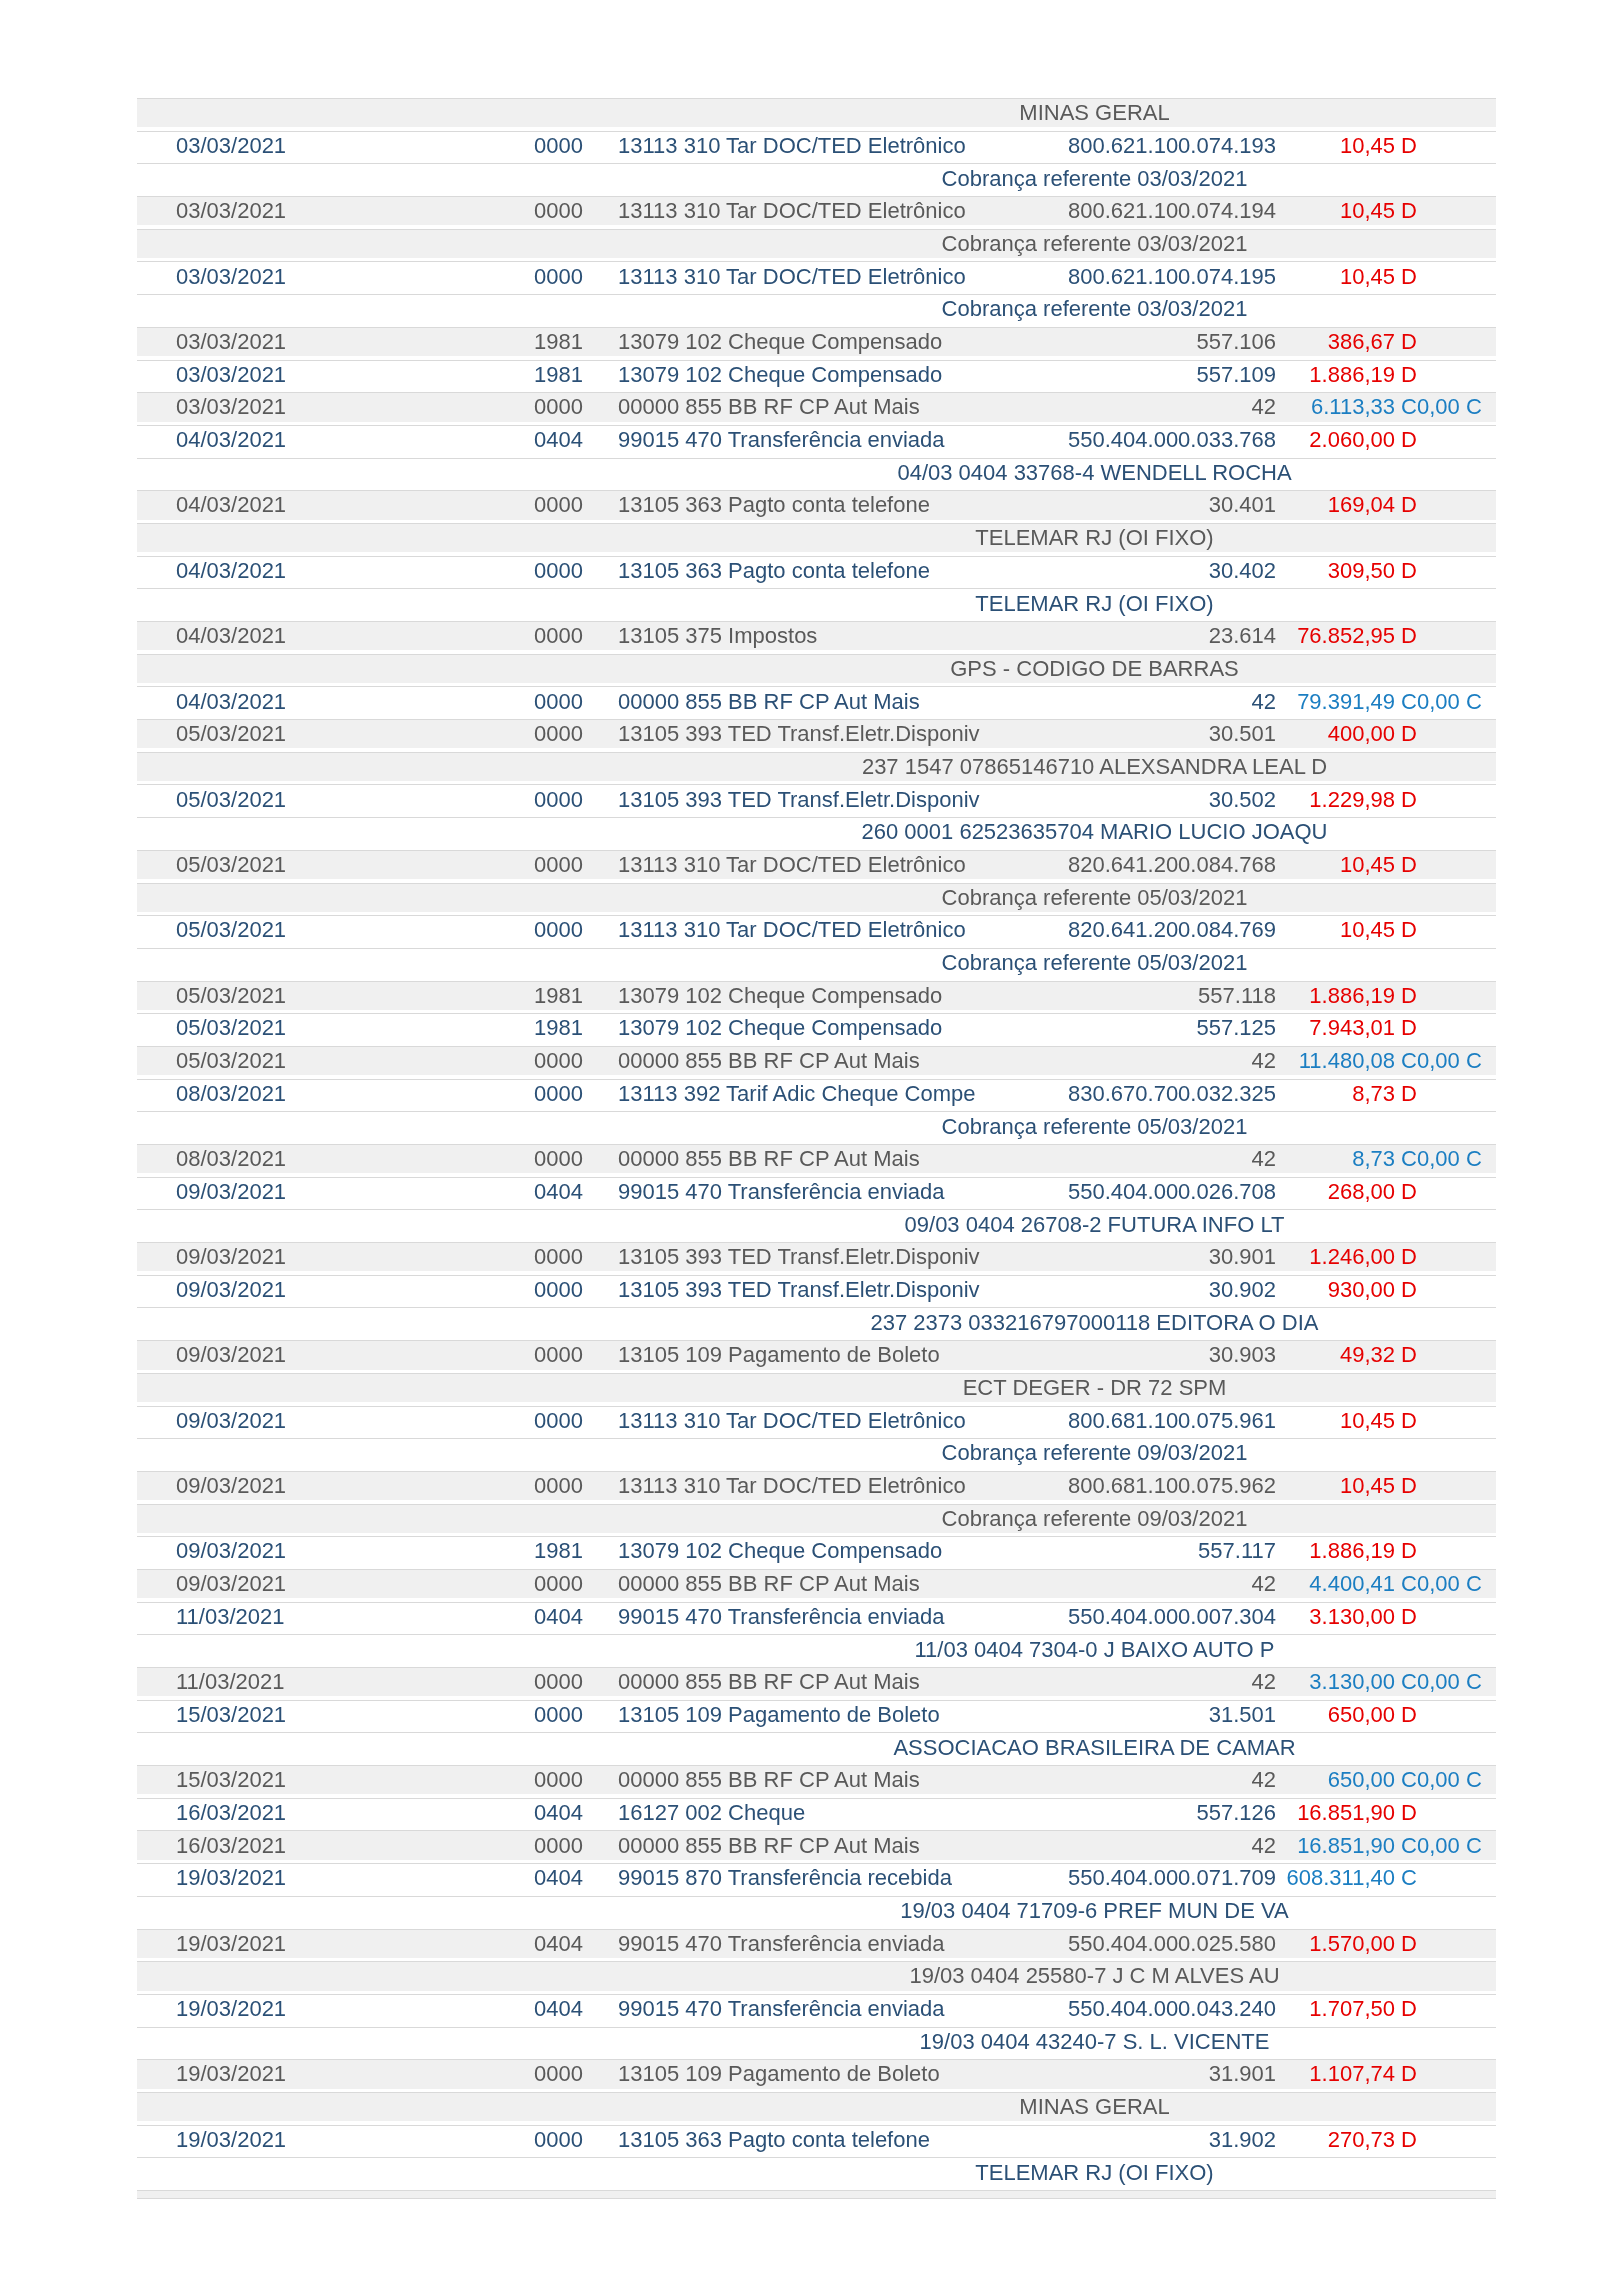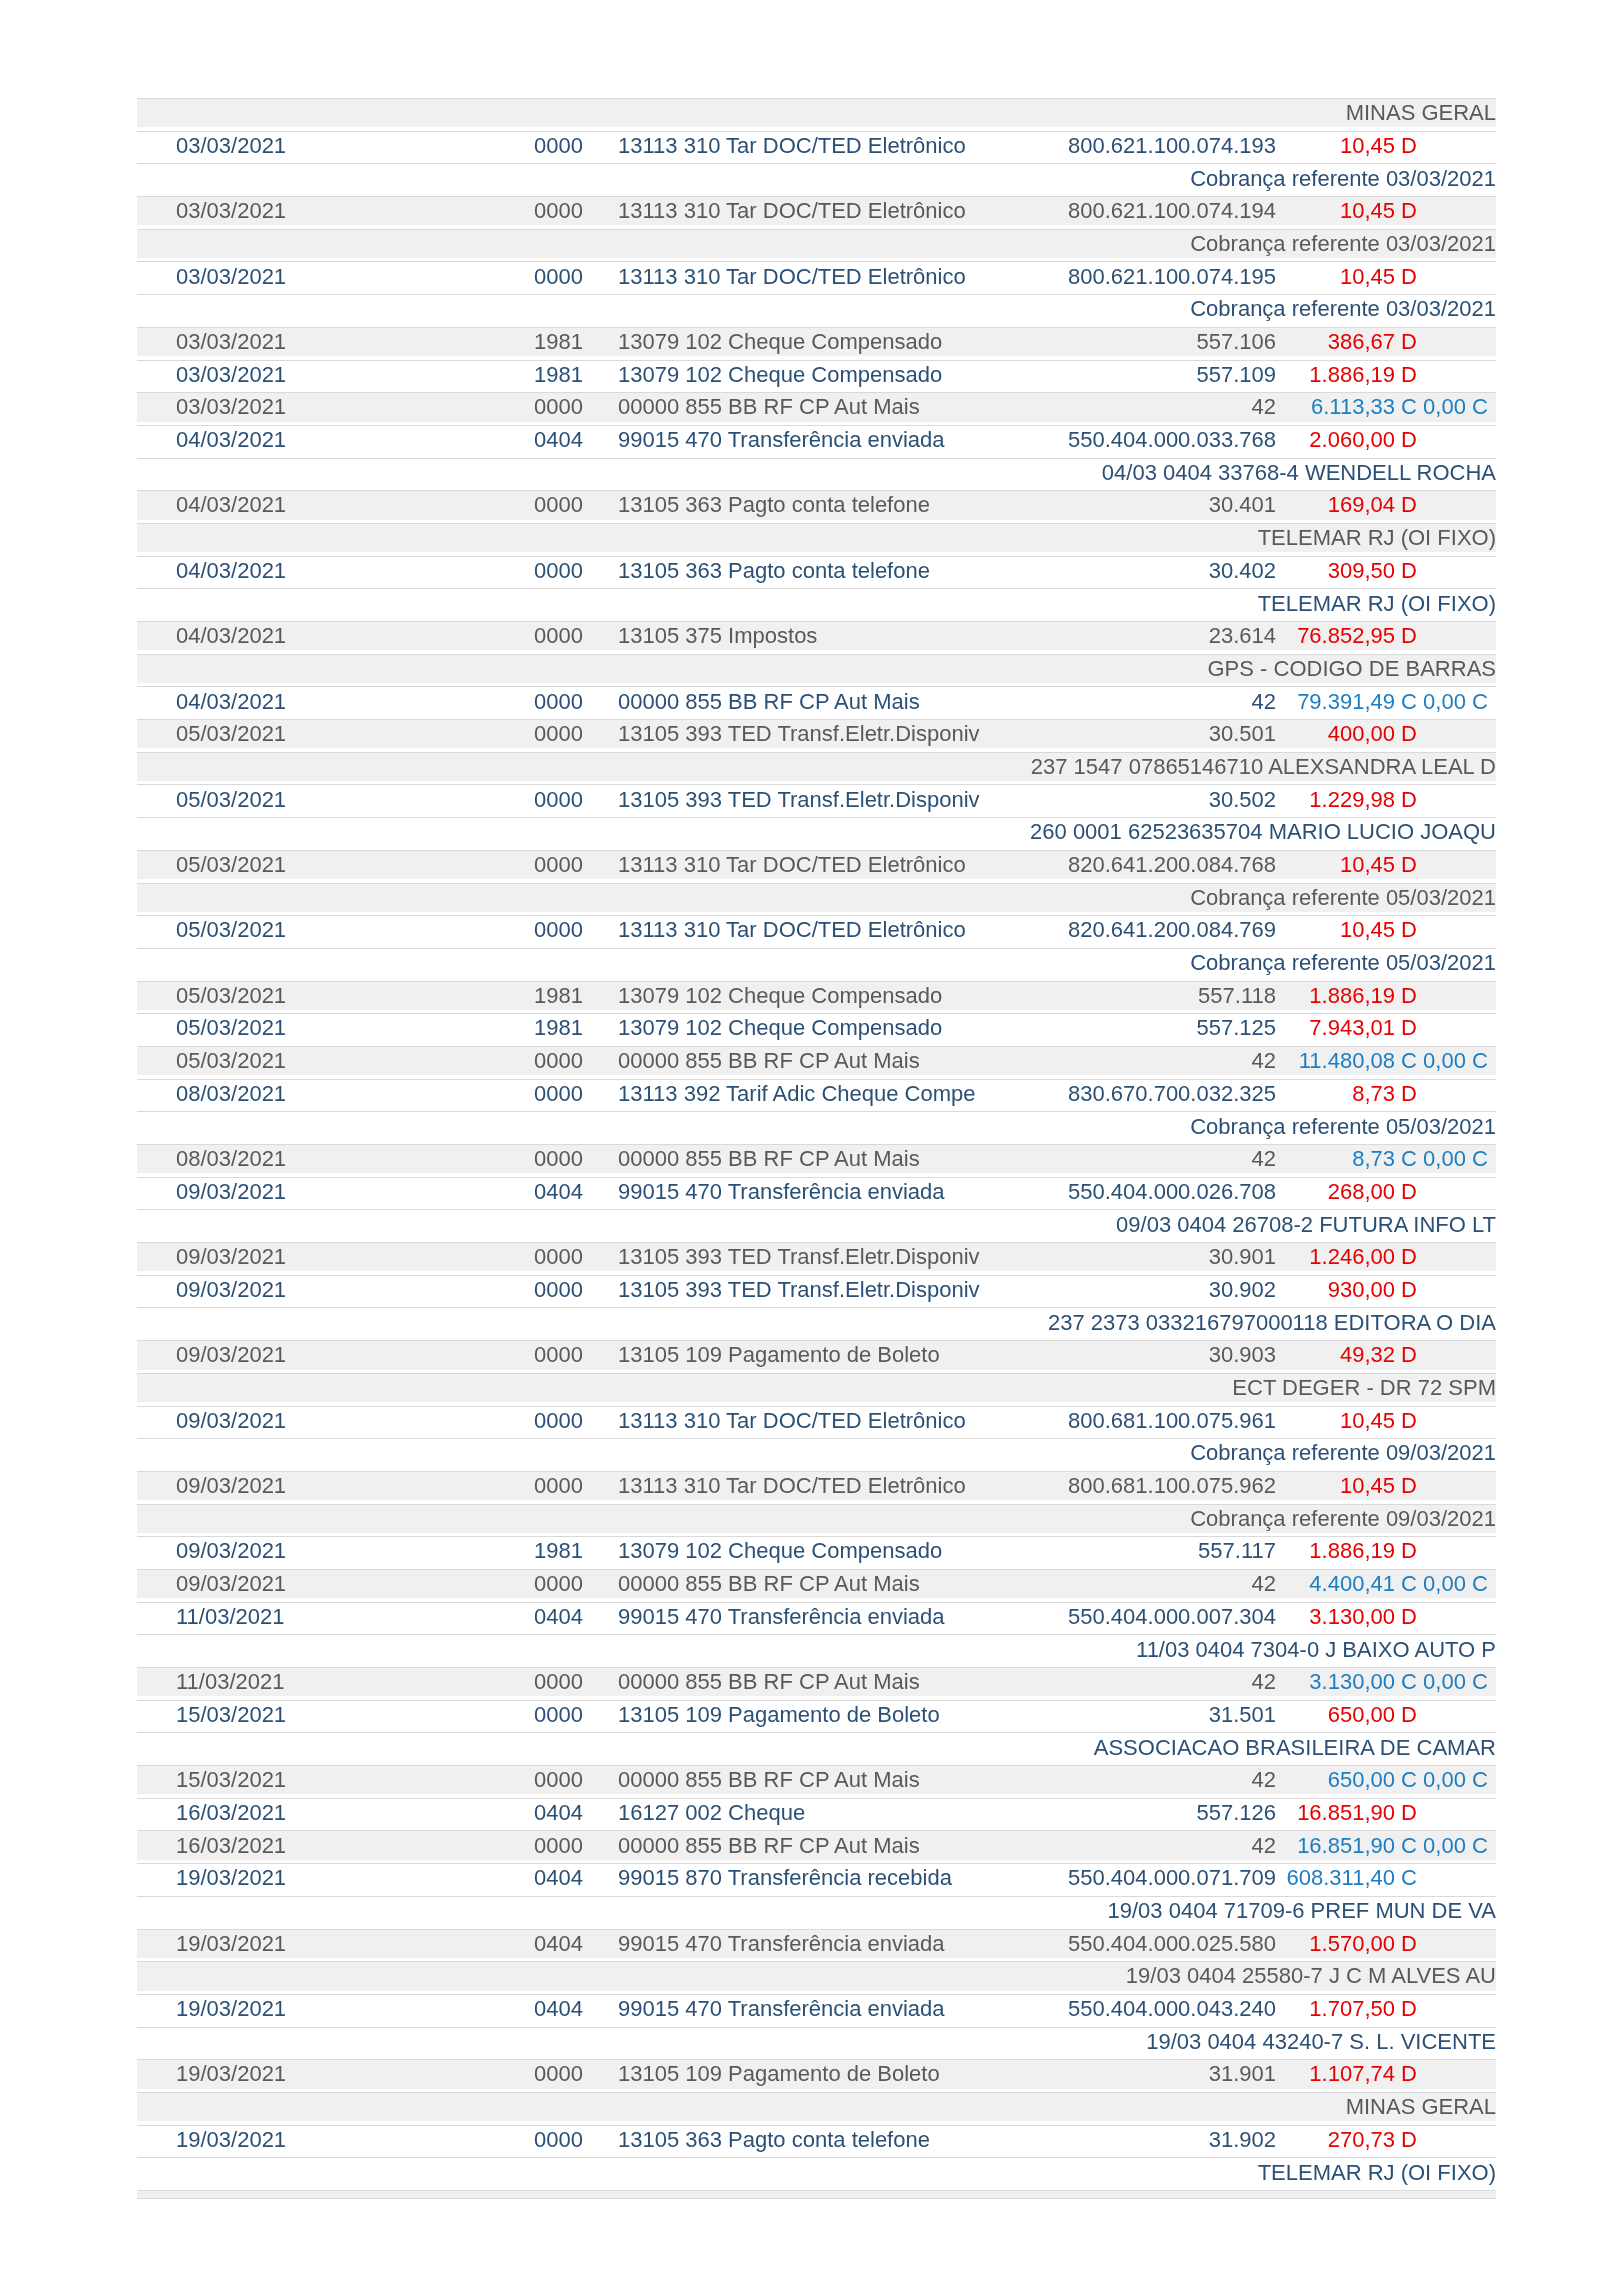--- a/index.html
+++ b/index.html
@@ -28,22 +28,22 @@
   .row:last-child { border-bottom:1.3px solid var(--sep,#d9d9d9); }
   .row.gray  { background:var(--rowgray,#f0f0f0); color:var(--graytext,#595959); }
   .row.white { background:#ffffff; color:var(--navy,#2b5076); }
   .row.spacer { height:9.2px; margin-bottom:0; }
   .cell { overflow:visible; }
   .c-date    { width:281px; padding-left:39px; text-align:left; }
   .c-agency  { width:165px; text-align:right; }
   .c-desc    { width:419px; padding-left:35px; text-align:left; }
   .c-doc     { width:274px; text-align:right; }
   .c-value   { width:141px; text-align:right; }
-  .c-balance { width:77px; text-align:center; }
-  .c-comp    { width:100%; padding-left:556px; text-align:right; }
+  .c-balance { width:77px; text-align:left; }
+  .c-comp    { width:100%; padding-left:556px; text-align:center; }
   .debit  { color:var(--debit,#e60000); }
   .credit { color:var(--credit,#1b7ec2); }
 </style>
 </head>
 <body>
 
 <div class="statement" id="statement">
     <div class="row gray">
       <div class="cell c-comp">MINAS GERAL</div>
     </div>

